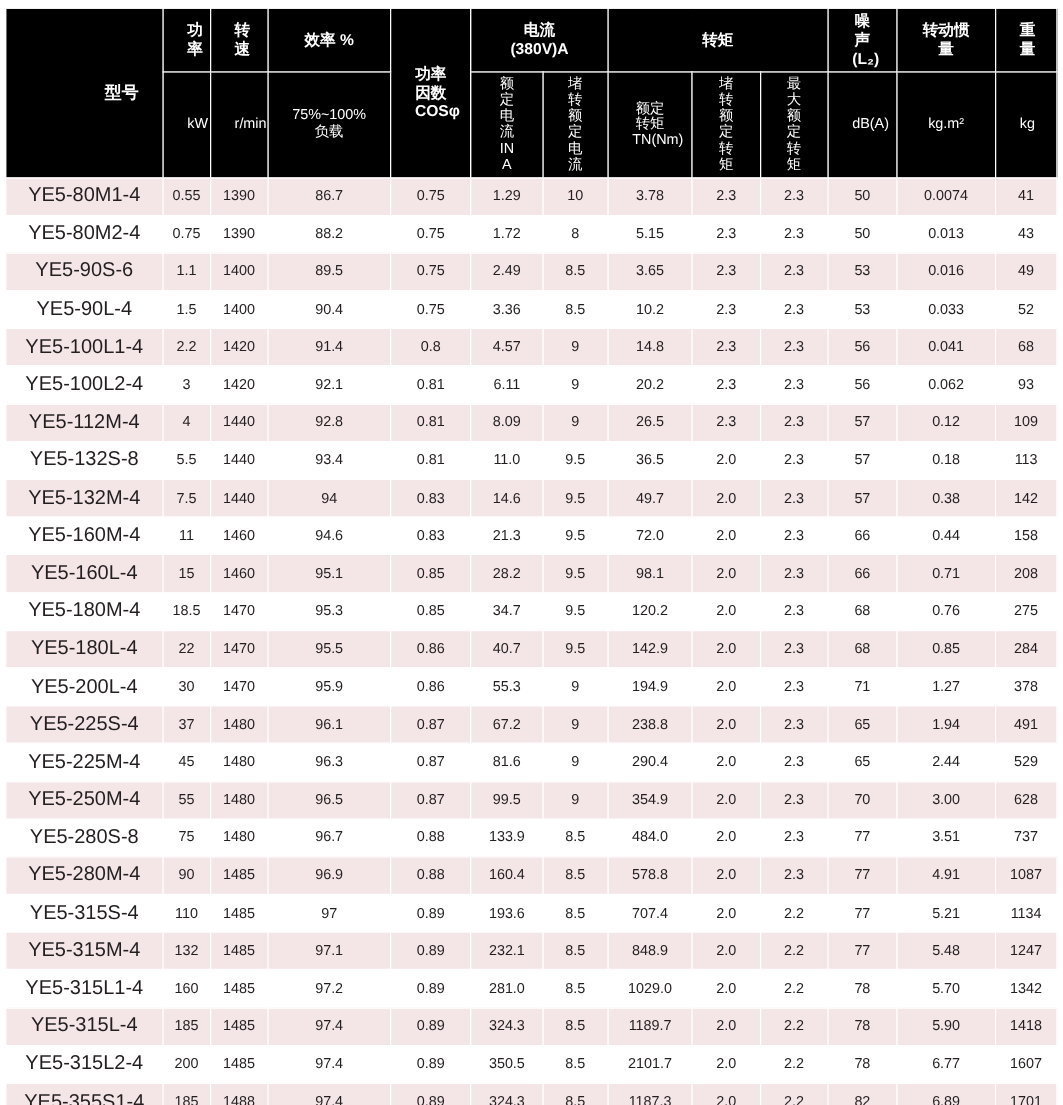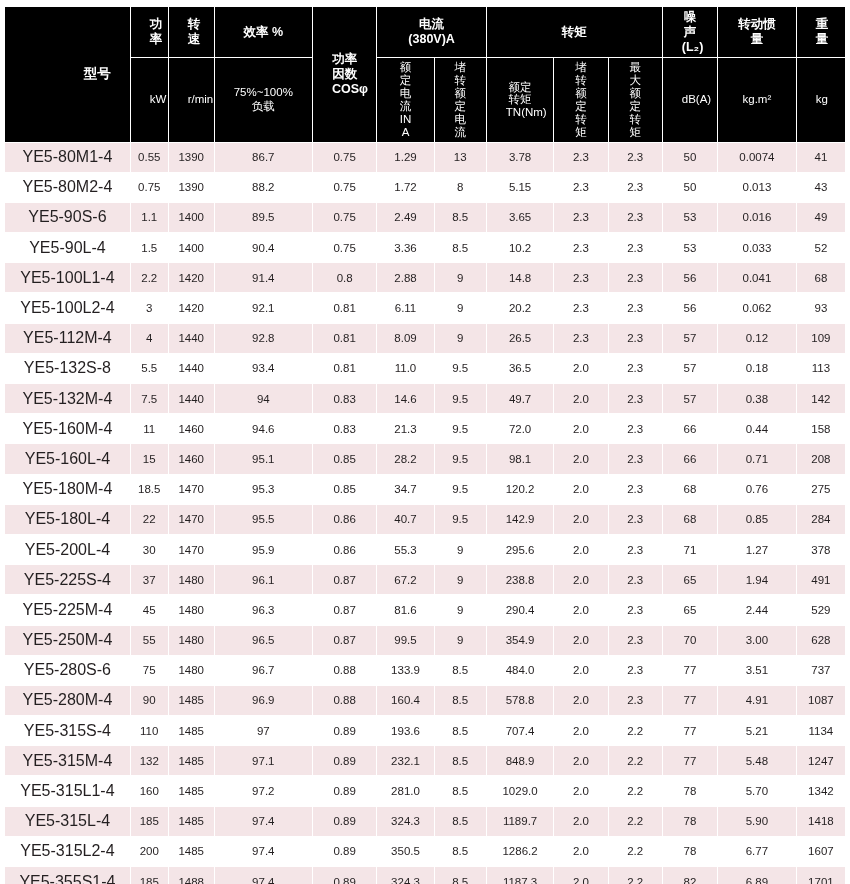--- a/index.html
+++ b/index.html
@@ -129,21 +129,21 @@
       </tr>
     </thead>
     <tbody id="spec-body">
         <tr class="odd">
           <td class="model">YE5-80M1-4</td>
           <td>0.55</td>
           <td>1390</td>
           <td>86.7</td>
           <td>0.75</td>
           <td>1.29</td>
-          <td>13</td>
+          <td>10</td>
           <td>3.78</td>
           <td>2.3</td>
           <td>2.3</td>
           <td>50</td>
           <td>0.0074</td>
           <td>41</td>
         </tr>
         <tr class="even">
           <td class="model">YE5-80M2-4</td>
           <td>0.75</td>
@@ -188,21 +188,21 @@
           <td>53</td>
           <td>0.033</td>
           <td>52</td>
         </tr>
         <tr class="odd">
           <td class="model">YE5-100L1-4</td>
           <td>2.2</td>
           <td>1420</td>
           <td>91.4</td>
           <td>0.8</td>
-          <td>2.88</td>
+          <td>4.57</td>
           <td>9</td>
           <td>14.8</td>
           <td>2.3</td>
           <td>2.3</td>
           <td>56</td>
           <td>0.041</td>
           <td>68</td>
         </tr>
         <tr class="even">
           <td class="model">YE5-100L2-4</td>
@@ -325,21 +325,21 @@
           <td>284</td>
         </tr>
         <tr class="even">
           <td class="model">YE5-200L-4</td>
           <td>30</td>
           <td>1470</td>
           <td>95.9</td>
           <td>0.86</td>
           <td>55.3</td>
           <td>9</td>
-          <td>295.6</td>
+          <td>194.9</td>
           <td>2.0</td>
           <td>2.3</td>
           <td>71</td>
           <td>1.27</td>
           <td>378</td>
         </tr>
         <tr class="odd">
           <td class="model">YE5-225S-4</td>
           <td>37</td>
           <td>1480</td>
@@ -378,21 +378,21 @@
           <td>99.5</td>
           <td>9</td>
           <td>354.9</td>
           <td>2.0</td>
           <td>2.3</td>
           <td>70</td>
           <td>3.00</td>
           <td>628</td>
         </tr>
         <tr class="even">
-          <td class="model">YE5-280S-6</td>
+          <td class="model">YE5-280S-8</td>
           <td>75</td>
           <td>1480</td>
           <td>96.7</td>
           <td>0.88</td>
           <td>133.9</td>
           <td>8.5</td>
           <td>484.0</td>
           <td>2.0</td>
           <td>2.3</td>
           <td>77</td>
@@ -475,21 +475,21 @@
           <td>1418</td>
         </tr>
         <tr class="even">
           <td class="model">YE5-315L2-4</td>
           <td>200</td>
           <td>1485</td>
           <td>97.4</td>
           <td>0.89</td>
           <td>350.5</td>
           <td>8.5</td>
-          <td>1286.2</td>
+          <td>2101.7</td>
           <td>2.0</td>
           <td>2.2</td>
           <td>78</td>
           <td>6.77</td>
           <td>1607</td>
         </tr>
         <tr class="odd">
           <td class="model">YE5-355S1-4</td>
           <td>185</td>
           <td>1488</td>

